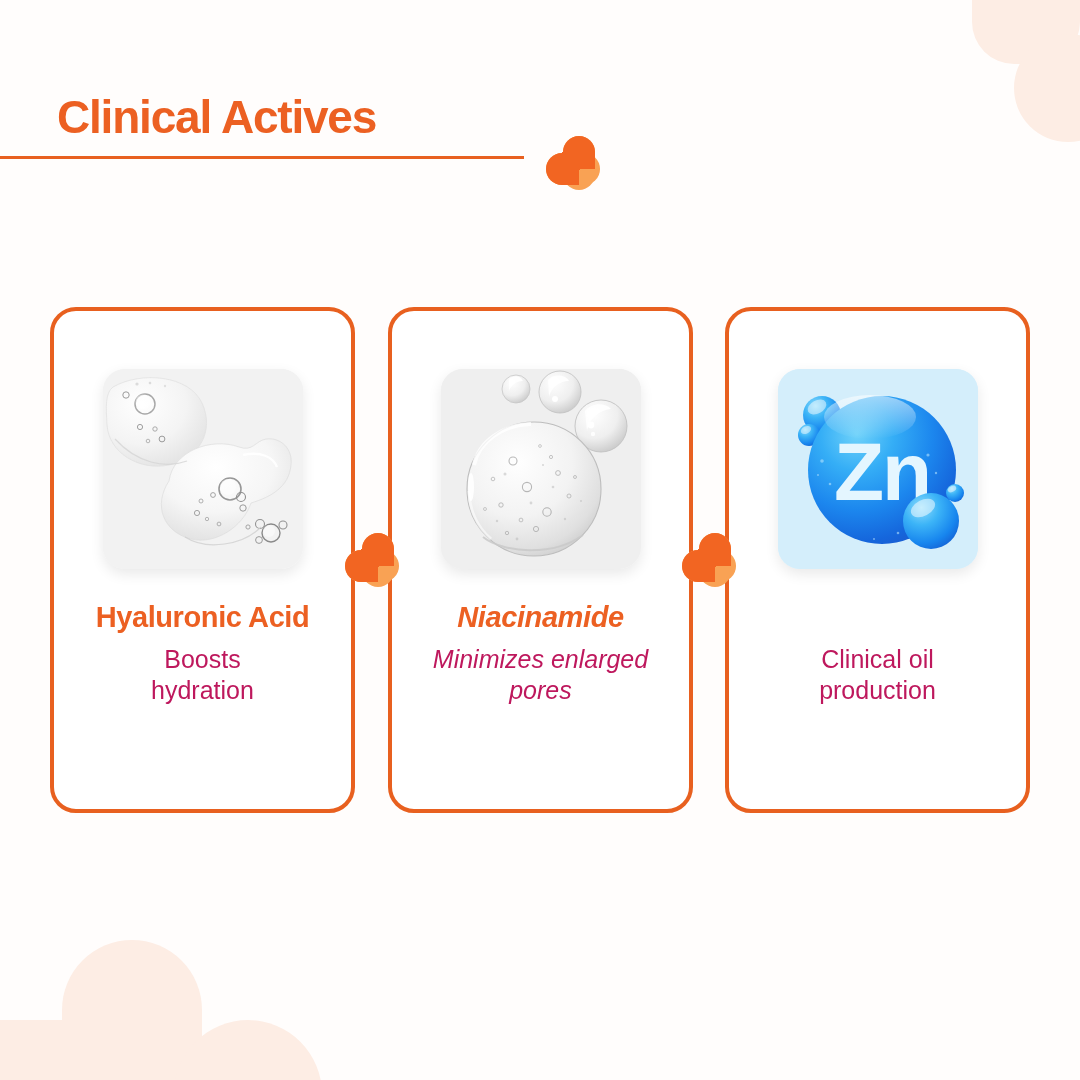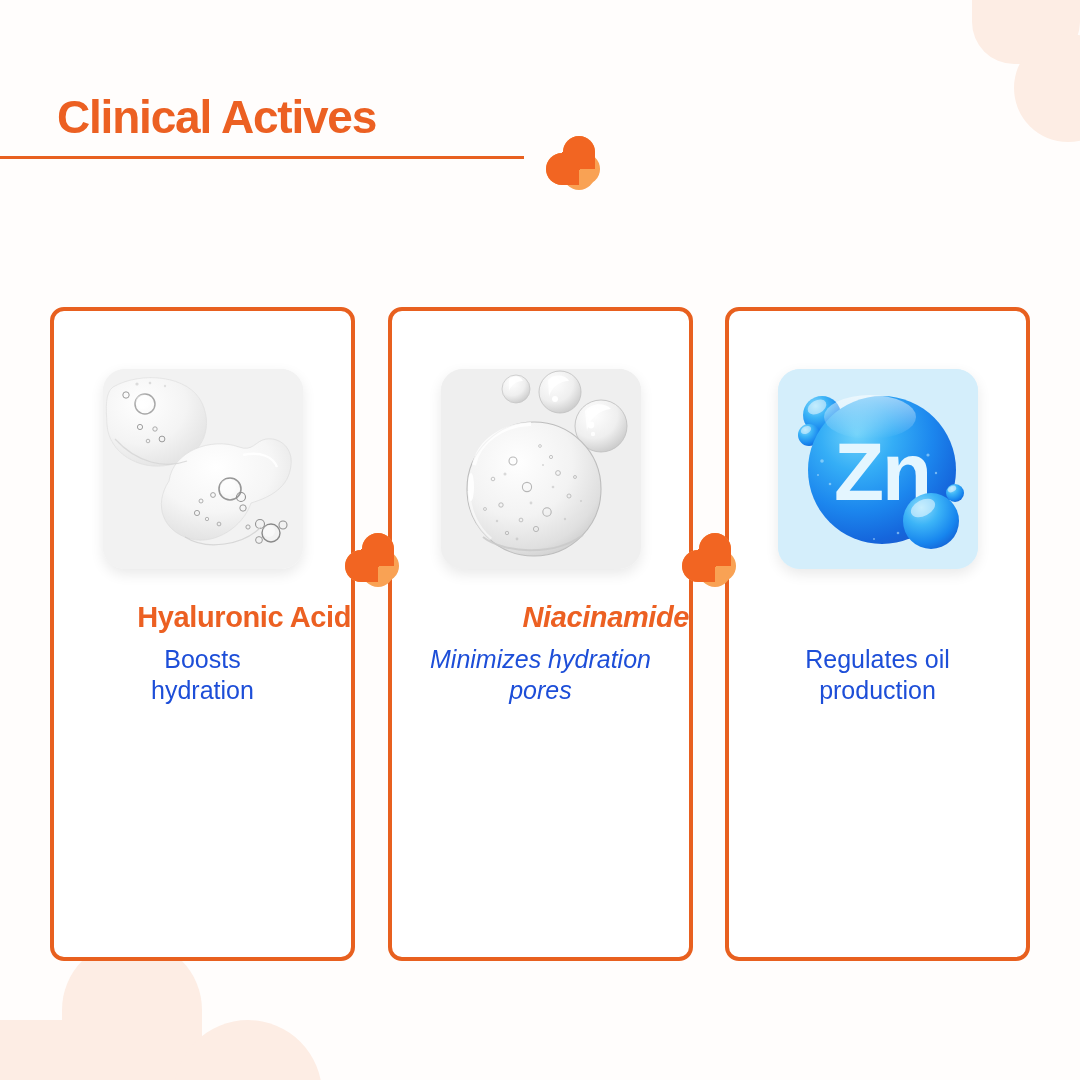--- a/index.html
+++ b/index.html
@@ -129,23 +129,23 @@
   .cards {
     position: absolute;
     left: 0; top: 0;
     width: 1080px; height: 1080px;
   }
 
   .card {
     position: absolute;
     top: 307px;
     width: 305px;
-    height: 654px;
+    height: 506px;
     border: 4px solid #E8601F;
-    border-radius: 14px;
+    border-radius: 26px;
     background: #FFFFFF;
   }
   .card-1 { left: 50px; }
   .card-2 { left: 388px; font-style: italic; }
   .card-3 { left: 725px; }
 
   .card-media {
     position: absolute;
     left: 50%;
     transform: translateX(-50%);
@@ -154,37 +154,37 @@
     height: 200px;
     border-radius: 22px;
     overflow: hidden;
     box-shadow: 0 5px 14px rgba(0,0,0,0.09);
   }
 
   .card-name {
     position: absolute;
     left: 0; right: 0;
     top: 292px;
-    text-align: right;
+    text-align: center;
     font-size: 29px;
     font-weight: bold;
     color: #EC6022;
     letter-spacing: -0.4px;
     line-height: 1;
     white-space: nowrap;
   }
 
   .card-desc {
     position: absolute;
     left: 8px; right: 8px;
     top: 333px;
     text-align: center;
     font-size: 25px;
     font-weight: normal;
-    color: #1d4ed8;
+    color: #be185d;
     line-height: 1.22;
     white-space: pre-line;
   }
 
   
   .art-gel1 { position:absolute; inset:0; background: linear-gradient(150deg,#F3F3F3 0%,#EDEDED 45%,#F6F6F6 100%); }
   .art-gel1 svg, .art-gel2 svg, .art-zn svg { display:block; width:100%; height:100%; }
   .art-gel2 { position:absolute; inset:0; background: linear-gradient(160deg,#EFEFEF 0%,#E9E9E9 50%,#F4F4F4 100%); }
   .art-zn  { position:absolute; inset:0; background: #D4EEFB; }
 </style>
@@ -344,21 +344,21 @@
               <circle cx="56" cy="152" r="1.2"></circle>
               <circle cx="102" cy="96" r="1.1"></circle>
               <circle cx="140" cy="132" r="1.1"></circle>
             </g>
 
             <path d="M42 168 C62 184 112 188 142 166" fill="none" stroke="#C9C9C9" stroke-width="2" opacity="0.85"></path>
           </svg>
         </div>
       </div>
       <div class="card-name">Niacinamide</div>
-      <div class="card-desc">Minimizes hydration
+      <div class="card-desc">Minimizes enlarged
 pores</div>
     </div>
 
     <div class="card card-3">
       <div class="card-media">
         <div class="art-zn">
           <svg viewBox="0 0 200 200" xmlns="http://www.w3.org/2000/svg">
             <defs>
               <radialGradient id="znBig" cx="33%" cy="26%" r="82%">
                 <stop offset="0%" stop-color="#6FD2FA"></stop>
@@ -403,21 +403,21 @@
             <text x="104" y="131" text-anchor="middle" font-family="'Liberation Sans', sans-serif" font-size="82" font-weight="bold" fill="#E4F6FF" letter-spacing="-2">Zn</text>
 
             <circle cx="153" cy="152" r="28" fill="url(#znSm)"></circle>
             <ellipse cx="145" cy="139" rx="13" ry="8" fill="#FFFFFF" opacity="0.5" transform="rotate(-28 145 139)"></ellipse>
 
             <circle cx="177" cy="124" r="9" fill="url(#znSm)"></circle>
             <ellipse cx="174" cy="120" rx="4.5" ry="2.8" fill="#FFFFFF" opacity="0.5" transform="rotate(-28 174 120)"></ellipse>
           </svg>
         </div>
       </div>
-      <div class="card-desc">Regulates oil
+      <div class="card-desc">Clinical oil
 production</div>
     </div>
 
   </div>
 
   <div class="plus plus-connector plus-c1">
     <div class="bar bar-h"></div>
     <div class="bar bar-v"></div>
     <div class="core">
       <div class="core-v"></div>

